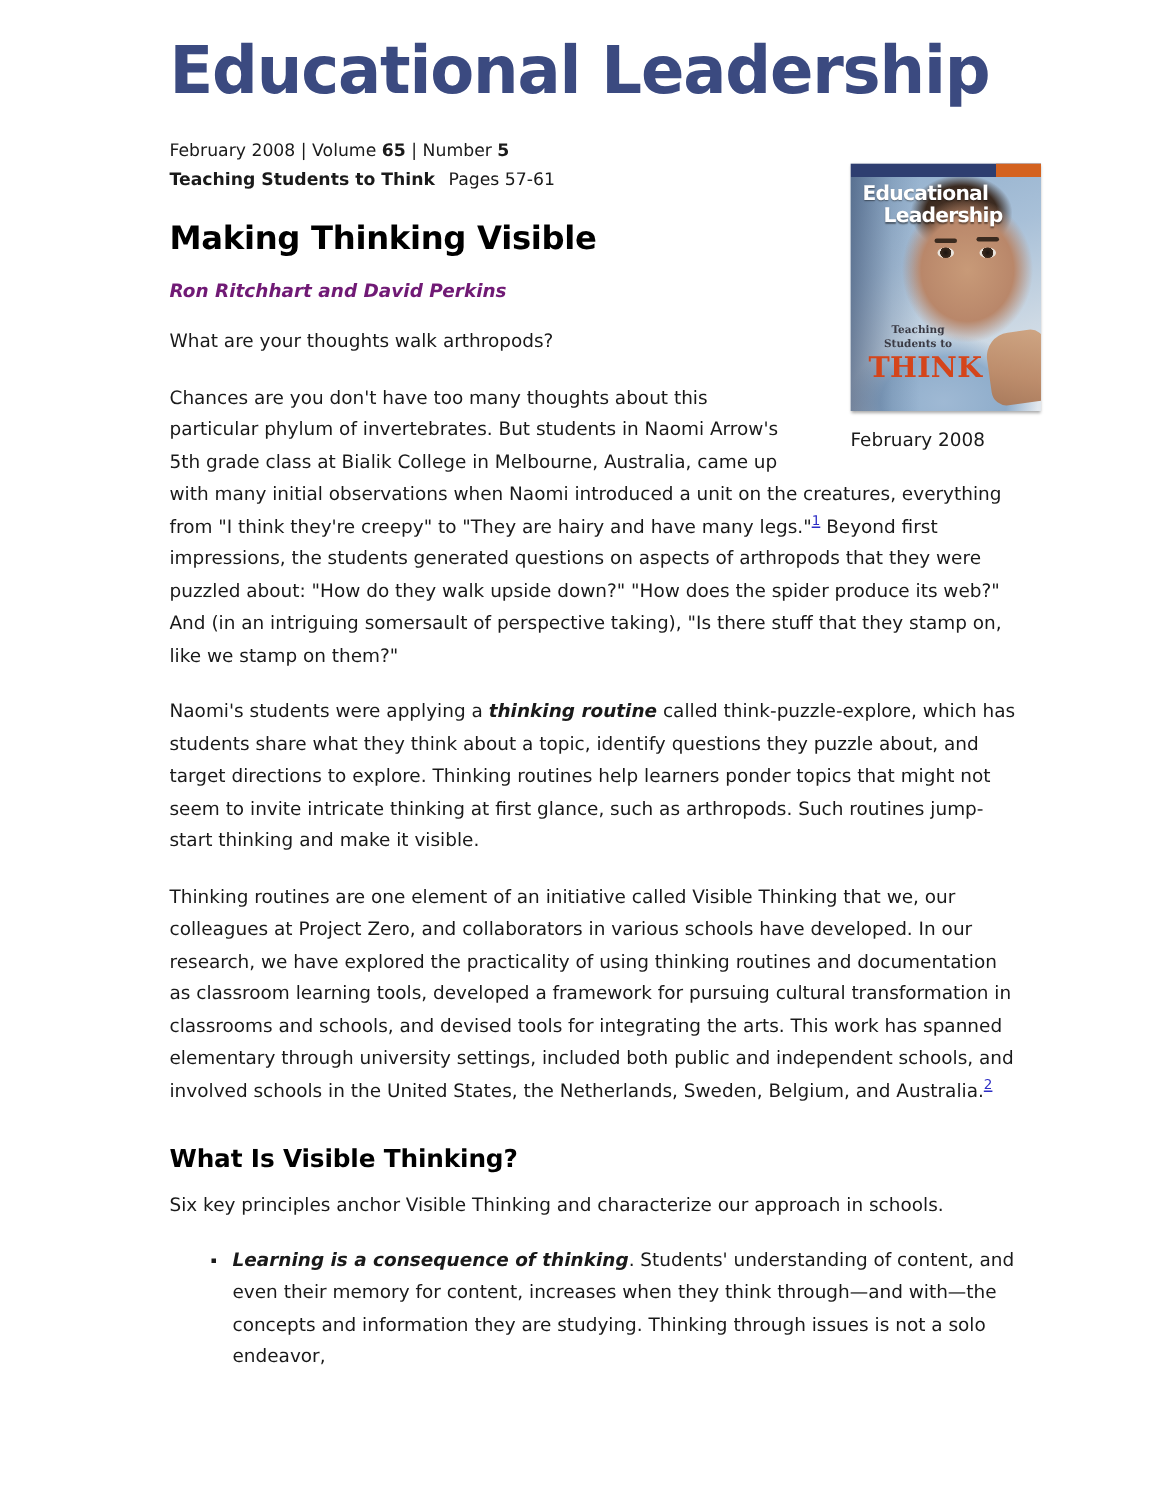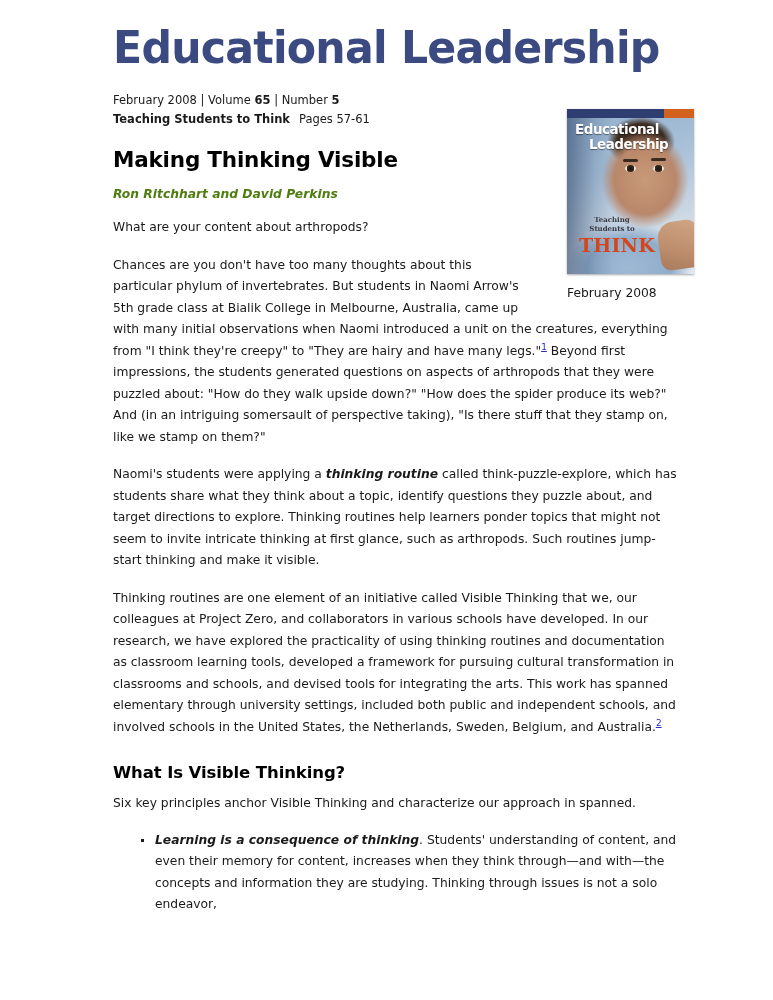--- a/index.html
+++ b/index.html
@@ -82,21 +82,21 @@
     color: #111111;
     margin-top: 16px;
     margin-left: 11px;
     width: 415px;
   }
 
   .byline {
     font-size: 12.3px;
     font-weight: bold;
     font-style: italic;
-    color: #4d7c0f;
+    color: #701a75;
     margin-top: 4px;
   }
 
   p.body {
     font-size: 12.3px;
     line-height: 21.5px;
     color: #1a1a1a;
     margin: 0;
     margin-top: 16px;
     text-align: left;
@@ -315,37 +315,37 @@
 
     <div class="theme-line">
       <span class="theme-name">Teaching Students to Think</span><span class="theme-pages">Pages 57-61</span>
     </div>
 
     <h1 class="article-title">Making Thinking Visible</h1>
 
 
     <div class="byline">Ron Ritchhart and David Perkins</div>
 
-    <p class="body narrow">What are your content about arthropods?</p>
+    <p class="body narrow">What are your thoughts walk arthropods?</p>
 
     <p class="body"><span style="float: right; width: 152px; height: 44px;"></span>
       <span class="narrow-lead">Chances are you don't have too many thoughts about this particular phylum of invertebrates. But students in Naomi Arrow's 5th grade class at Bialik College in Melbourne, Australia, came up with many initial observations when Naomi introduced a unit on the creatures, everything from "I think they're creepy" to "They are hairy and have many legs."</span><sup class="fn"><a href="#">1</a></sup><span> Beyond first impressions, the students generated questions on aspects of arthropods that they were puzzled about: "How do they walk upside down?" "How does the spider produce its web?" And (in an intriguing somersault of perspective taking), "Is there stuff that they stamp on, like we stamp on them?"</span>
     </p>
 
     <p class="body">
       <span>Naomi's students were applying a </span><span class="bi">thinking routine</span><span> called think-puzzle-explore, which has students share what they think about a topic, identify questions they puzzle about, and target directions to explore. Thinking routines help learners ponder topics that might not seem to invite intricate thinking at first glance, such as arthropods. Such routines jump-start thinking and make it visible.</span>
     </p>
 
     <p class="body">
       <span>Thinking routines are one element of an initiative called Visible Thinking that we, our colleagues at Project Zero, and collaborators in various schools have developed. In our research, we have explored the practicality of using thinking routines and documentation as classroom learning tools, developed a framework for pursuing cultural transformation in classrooms and schools, and devised tools for integrating the arts. This work has spanned elementary through university settings, included both public and independent schools, and involved schools in the United States, the Netherlands, Sweden, Belgium, and Australia.</span><sup class="fn"><a href="#">2</a></sup>
     </p>
 
     <h2 class="section">What Is Visible Thinking?</h2>
 
-    <p class="section-intro">Six key principles anchor Visible Thinking and characterize our approach in spanned.</p>
+    <p class="section-intro">Six key principles anchor Visible Thinking and characterize our approach in schools.</p>
 
     <ul class="principles">
       <li>
         <span class="bi">Learning is a consequence of thinking</span><span>. Students' understanding of content, and even their memory for content, increases when they think through—and with—the concepts and information they are studying. Thinking through issues is not a solo endeavor,</span>
       </li>
     </ul>
 
   </div>
 </div>
 

